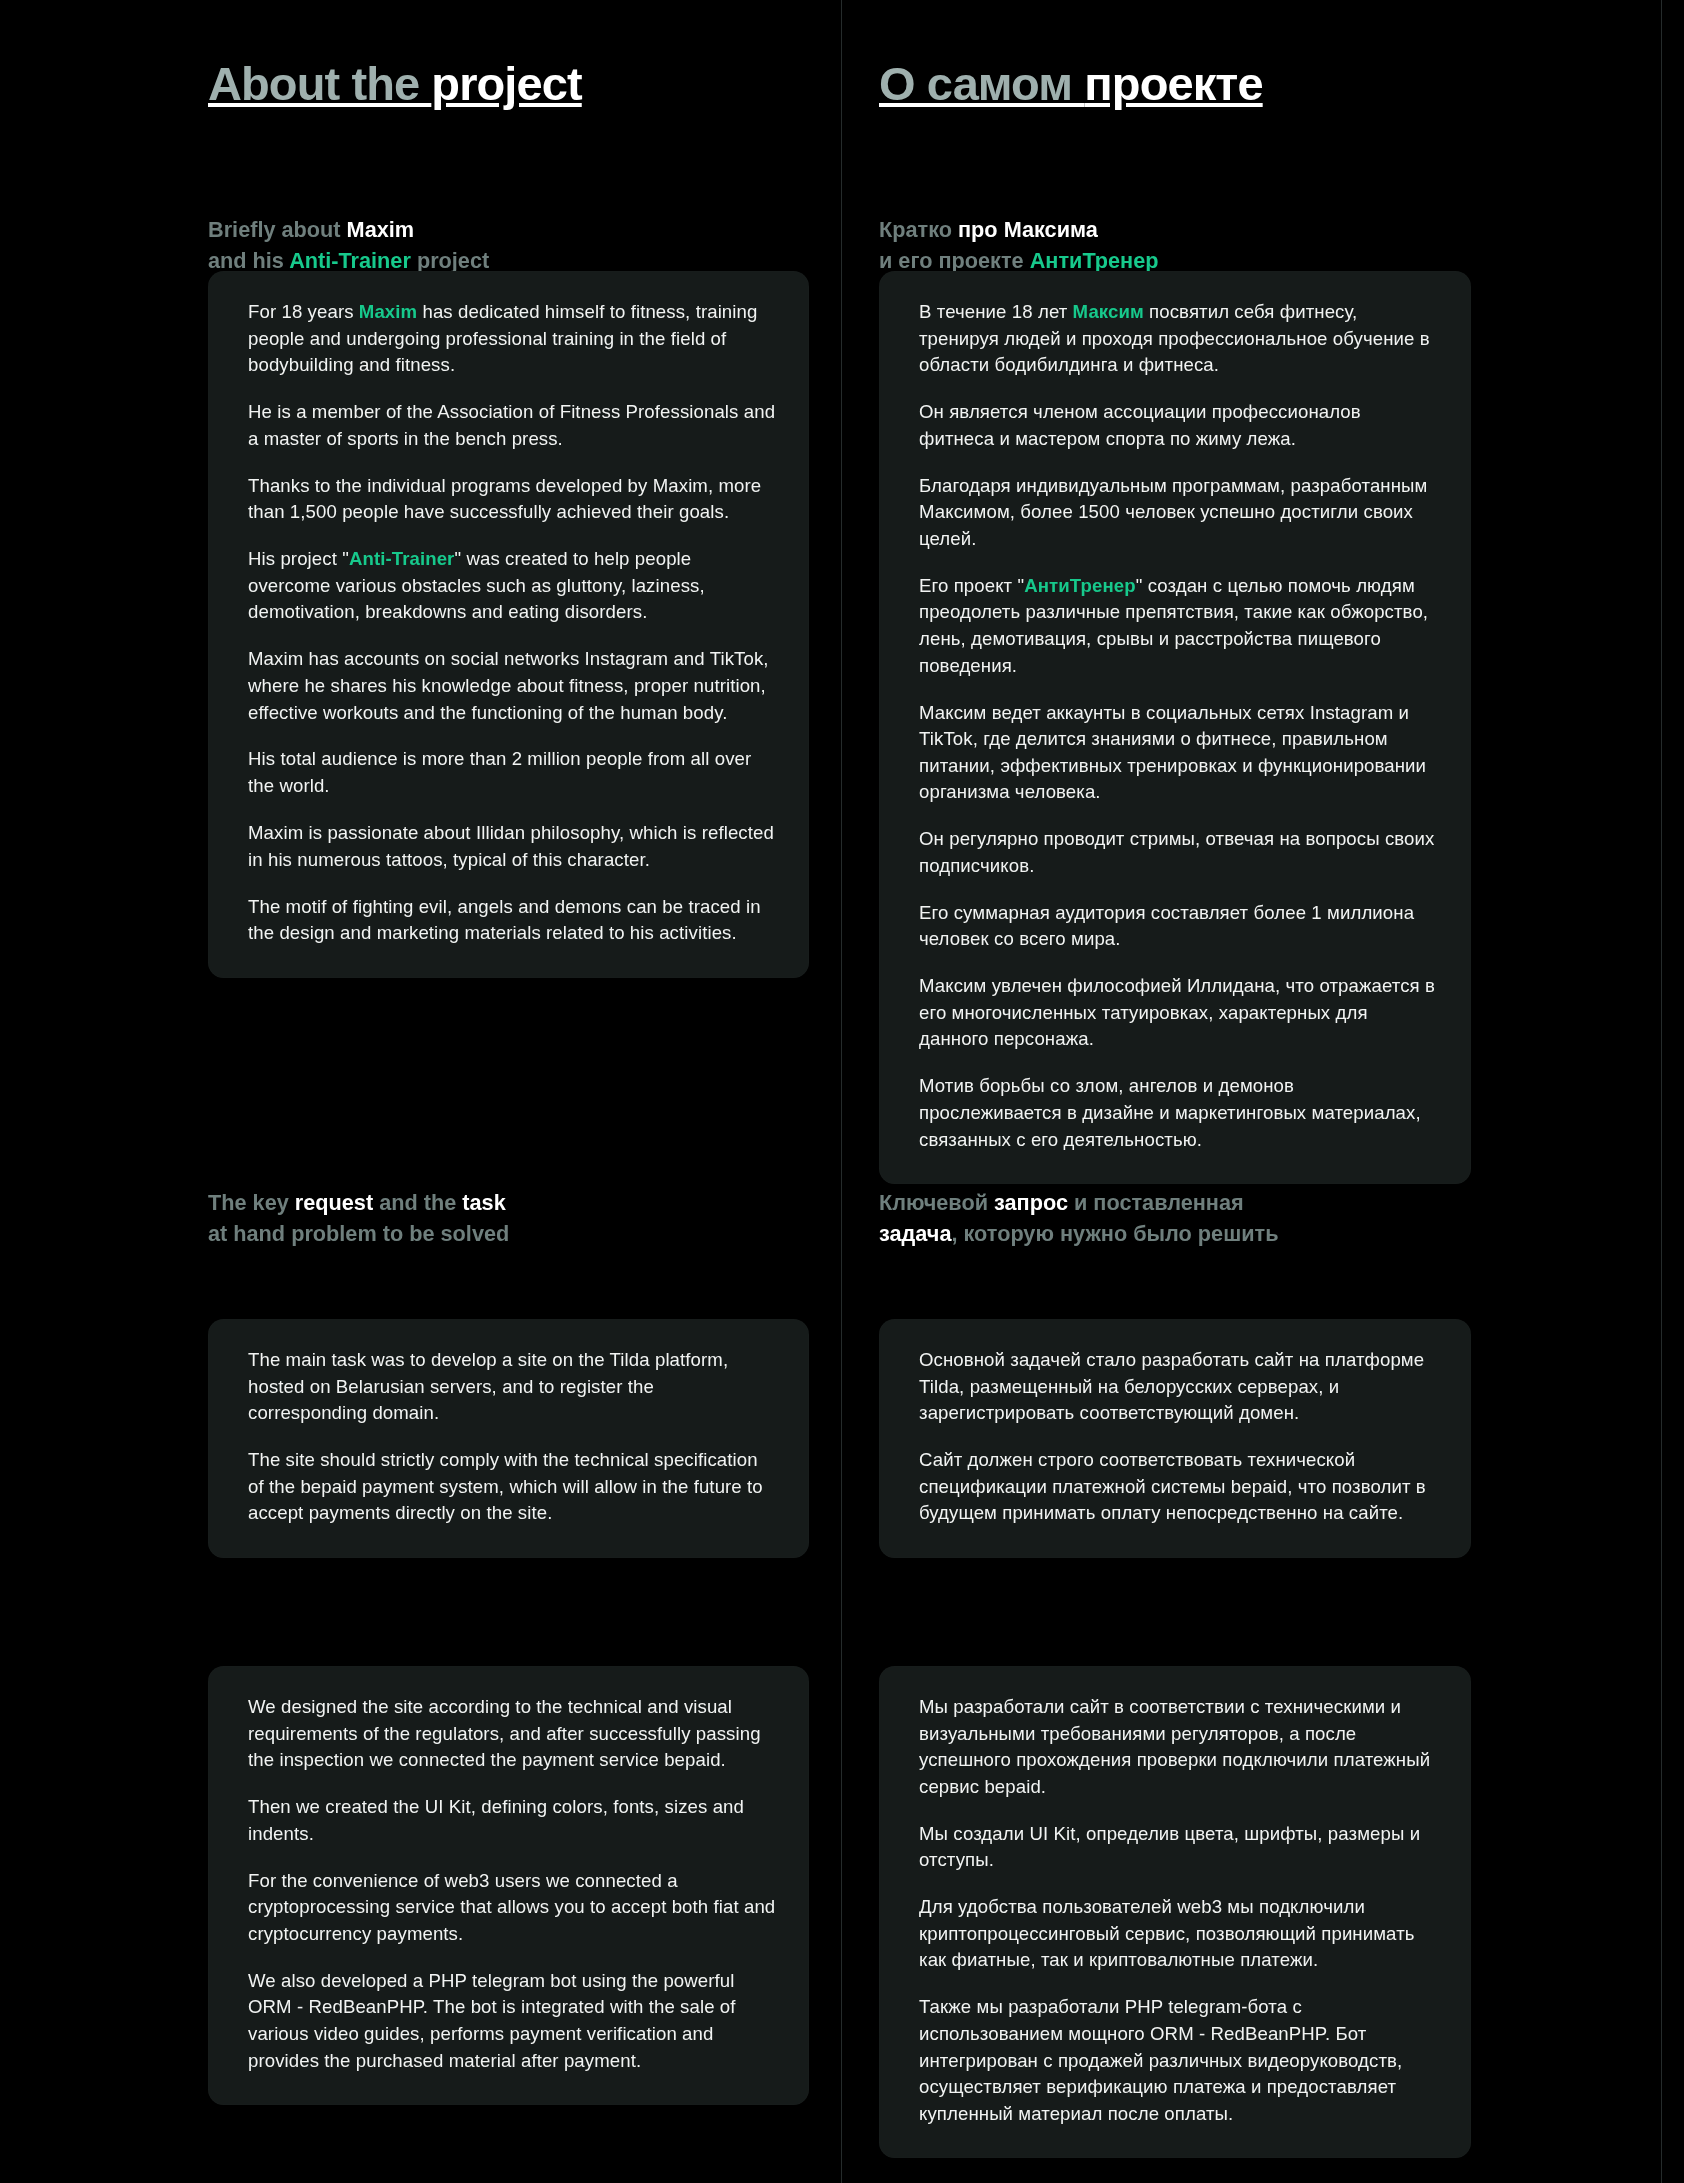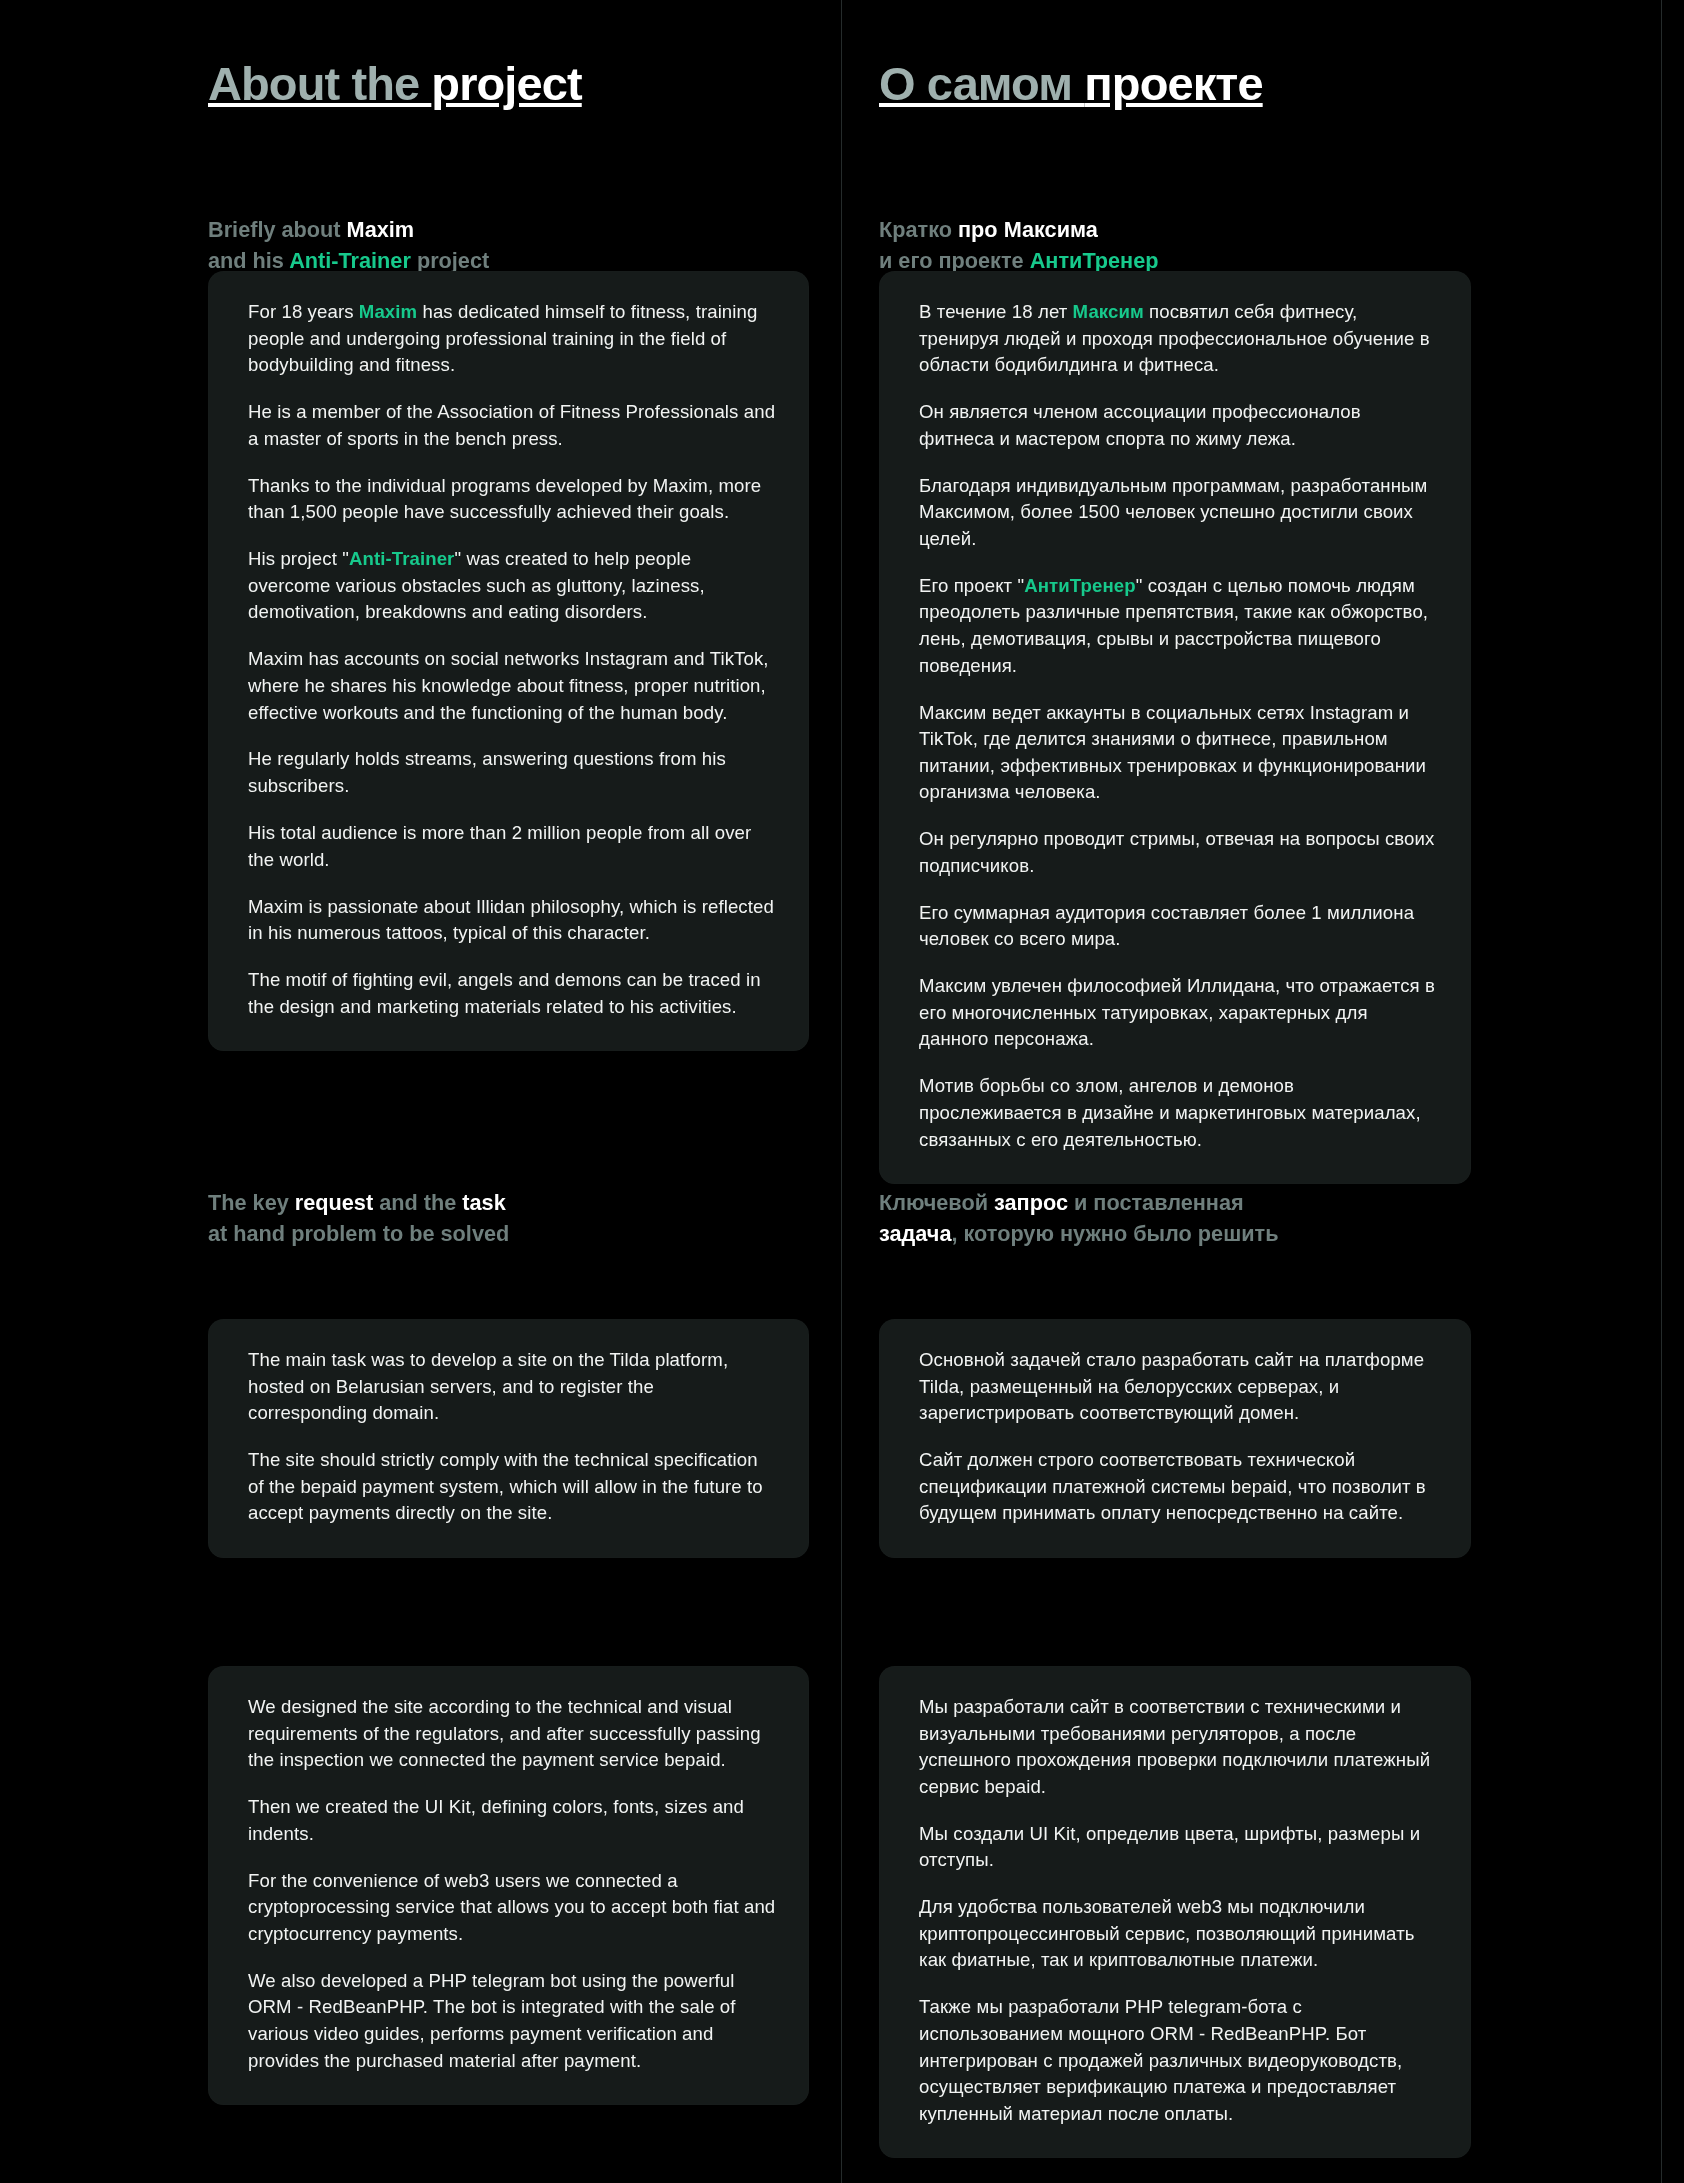--- a/index.html
+++ b/index.html
@@ -135,21 +135,20 @@
       <div><span>Briefly about </span><span class="hl-white">Maxim</span></div>
       <div><span>and his </span><span class="hl-green">Anti-Trainer</span><span> project</span></div>
     </div>
 
     <div class="card pos-card1" id="about-card-en">
         <p>For 18 years <span class="g">Maxim</span> has dedicated himself to fitness, training people and undergoing professional training in the field of bodybuilding and fitness.</p>
         <p>He is a member of the Association of Fitness Professionals and a master of sports in the bench press.</p>
         <p>Thanks to the individual programs developed by Maxim, more than 1,500 people have successfully achieved their goals.</p>
         <p>His project "<span class="g">Anti-Trainer</span>" was created to help people overcome various obstacles such as gluttony, laziness, demotivation, breakdowns and eating disorders.</p>
         <p>Maxim has accounts on social networks Instagram and TikTok, where he shares his knowledge about fitness, proper nutrition, effective workouts and the functioning of the human body.</p>
-        <p>He regularly holds streams, answering questions from his subscribers.</p>
         <p>His total audience is more than 2 million people from all over the world.</p>
         <p>Maxim is passionate about Illidan philosophy, which is reflected in his numerous tattoos, typical of this character.</p>
         <p>The motif of fighting evil, angels and demons can be traced in the design and marketing materials related to his activities.</p>
       </div>
 
     <div class="lead pos-head2">
       <div><span>The key </span><span class="hl-white">request</span><span> and the </span><span class="hl-white">task</span></div>
       <div>at hand problem to be solved</div>
     </div>
 

